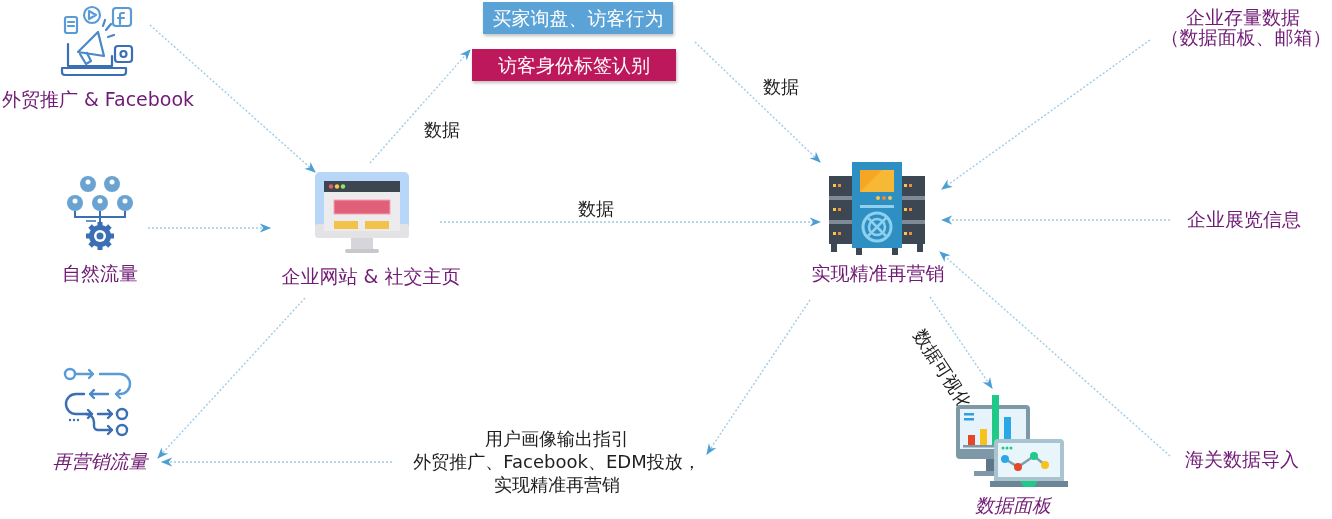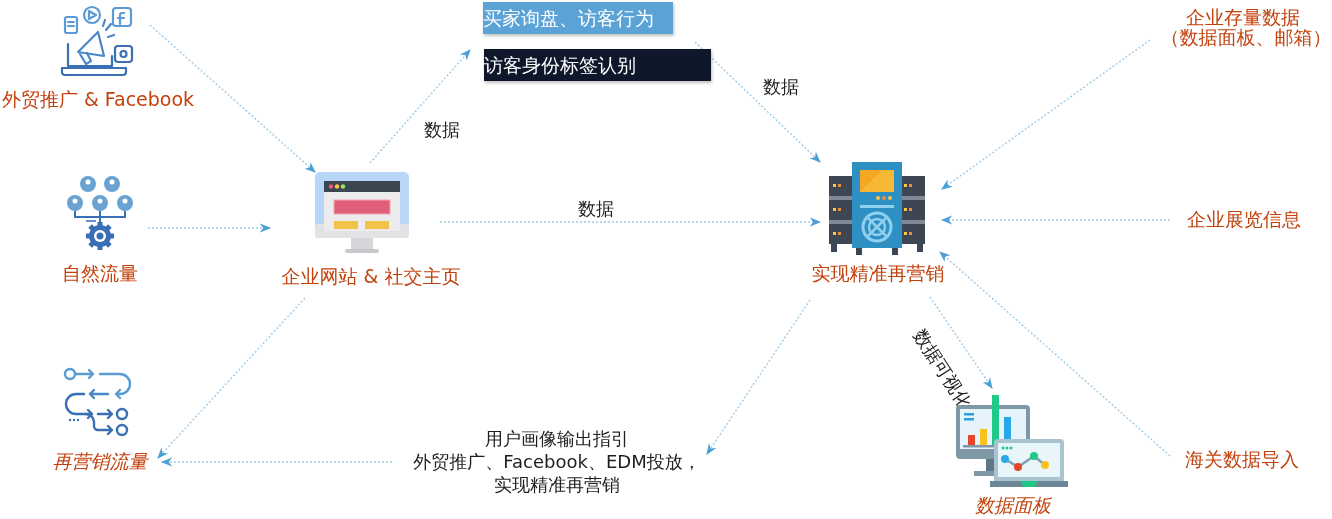--- a/index.html
+++ b/index.html
@@ -1,20 +1,20 @@
 <!DOCTYPE html>
 <html><head>
 <meta charset="utf-8">
 <style>
   html,body{margin:0;padding:0;background:#ffffff;}
   body{width:1332px;height:519px;position:relative;overflow:hidden;font-family:"DejaVu Sans","Liberation Sans",sans-serif;color:#222;}
   .abs{position:absolute;}
-  .label{position:absolute;font-size:19px;line-height:22px;color:#c2410c;white-space:nowrap;text-align:center;}
+  .label{position:absolute;font-size:19px;line-height:22px;color:#701a75;white-space:nowrap;text-align:center;}
   .small{font-size:15px;line-height:18px;}
-  .box{position:absolute;color:#fff;font-size:19px;line-height:32px;white-space:nowrap;box-shadow:1px 2px 3px rgba(0,0,0,0.25);}
+  .box{position:absolute;color:#fff;font-size:19px;line-height:32px;text-align:center;white-space:nowrap;box-shadow:1px 2px 3px rgba(0,0,0,0.25);}
   #edges{position:absolute;left:0;top:0;}
   .ml{position:absolute;text-align:center;font-size:18px;line-height:23px;color:#1e1e1e;white-space:nowrap;}
 </style>
 </head>
 <body>
 
 <svg id="edges" width="1332" height="519">
   <defs>
     <marker id="ah" viewBox="0 0 10 10" refX="9" refY="5" markerWidth="8" markerHeight="8" orient="auto">
       <path d="M0,1 L10,5 L0,9 L3,5 Z" fill="#4a9fd4"></path>
@@ -133,21 +133,21 @@
     <rect x="19" y="28" width="56" height="14" fill="#e0607a" stroke="#f5a3b2" stroke-width="1"></rect>
     <rect x="19" y="49" width="24" height="8" fill="#f2c24a"></rect>
     <rect x="50" y="49" width="24" height="8" fill="#f2c24a"></rect>
     <rect x="36" y="66" width="22" height="12" fill="#d6d6da"></rect>
     <rect x="30" y="77" width="34" height="4" rx="2" fill="#c8c8cc"></rect>
   </svg>
 </div>
 <div class="label" style="left:270px;top:265px;width:202px;">企业网站 &amp; 社交主页</div>
 
 <div class="box" style="left:483px;top:2px;width:190px;height:32px;background:#5ba3d6;">买家询盘、访客行为</div>
-<div class="box" style="left:484px;top:49px;width:227px;height:32px;background:#0f172a;">访客身份标签认别</div>
+<div class="box" style="left:472px;top:49px;width:204px;height:32px;background:#be185d;">访客身份标签认别</div>
 
 <div class="ml small" style="left:424px;top:118px;">数据</div>
 <div class="ml small" style="left:763px;top:75px;">数据</div>
 <div class="ml small" style="left:578px;top:197px;">数据</div>
 <div class="ml small" style="left:928px;top:325px;transform:rotate(57deg);transform-origin:left top;letter-spacing:0px;">数据可视化</div>
 
 <div class="abs" style="left:826px;top:160px;width:102px;height:98px;">
   <svg width="102" height="98" viewBox="0 0 102 98">
     <g>
       <rect x="3" y="16" width="26" height="20" fill="#3c4753"></rect>

